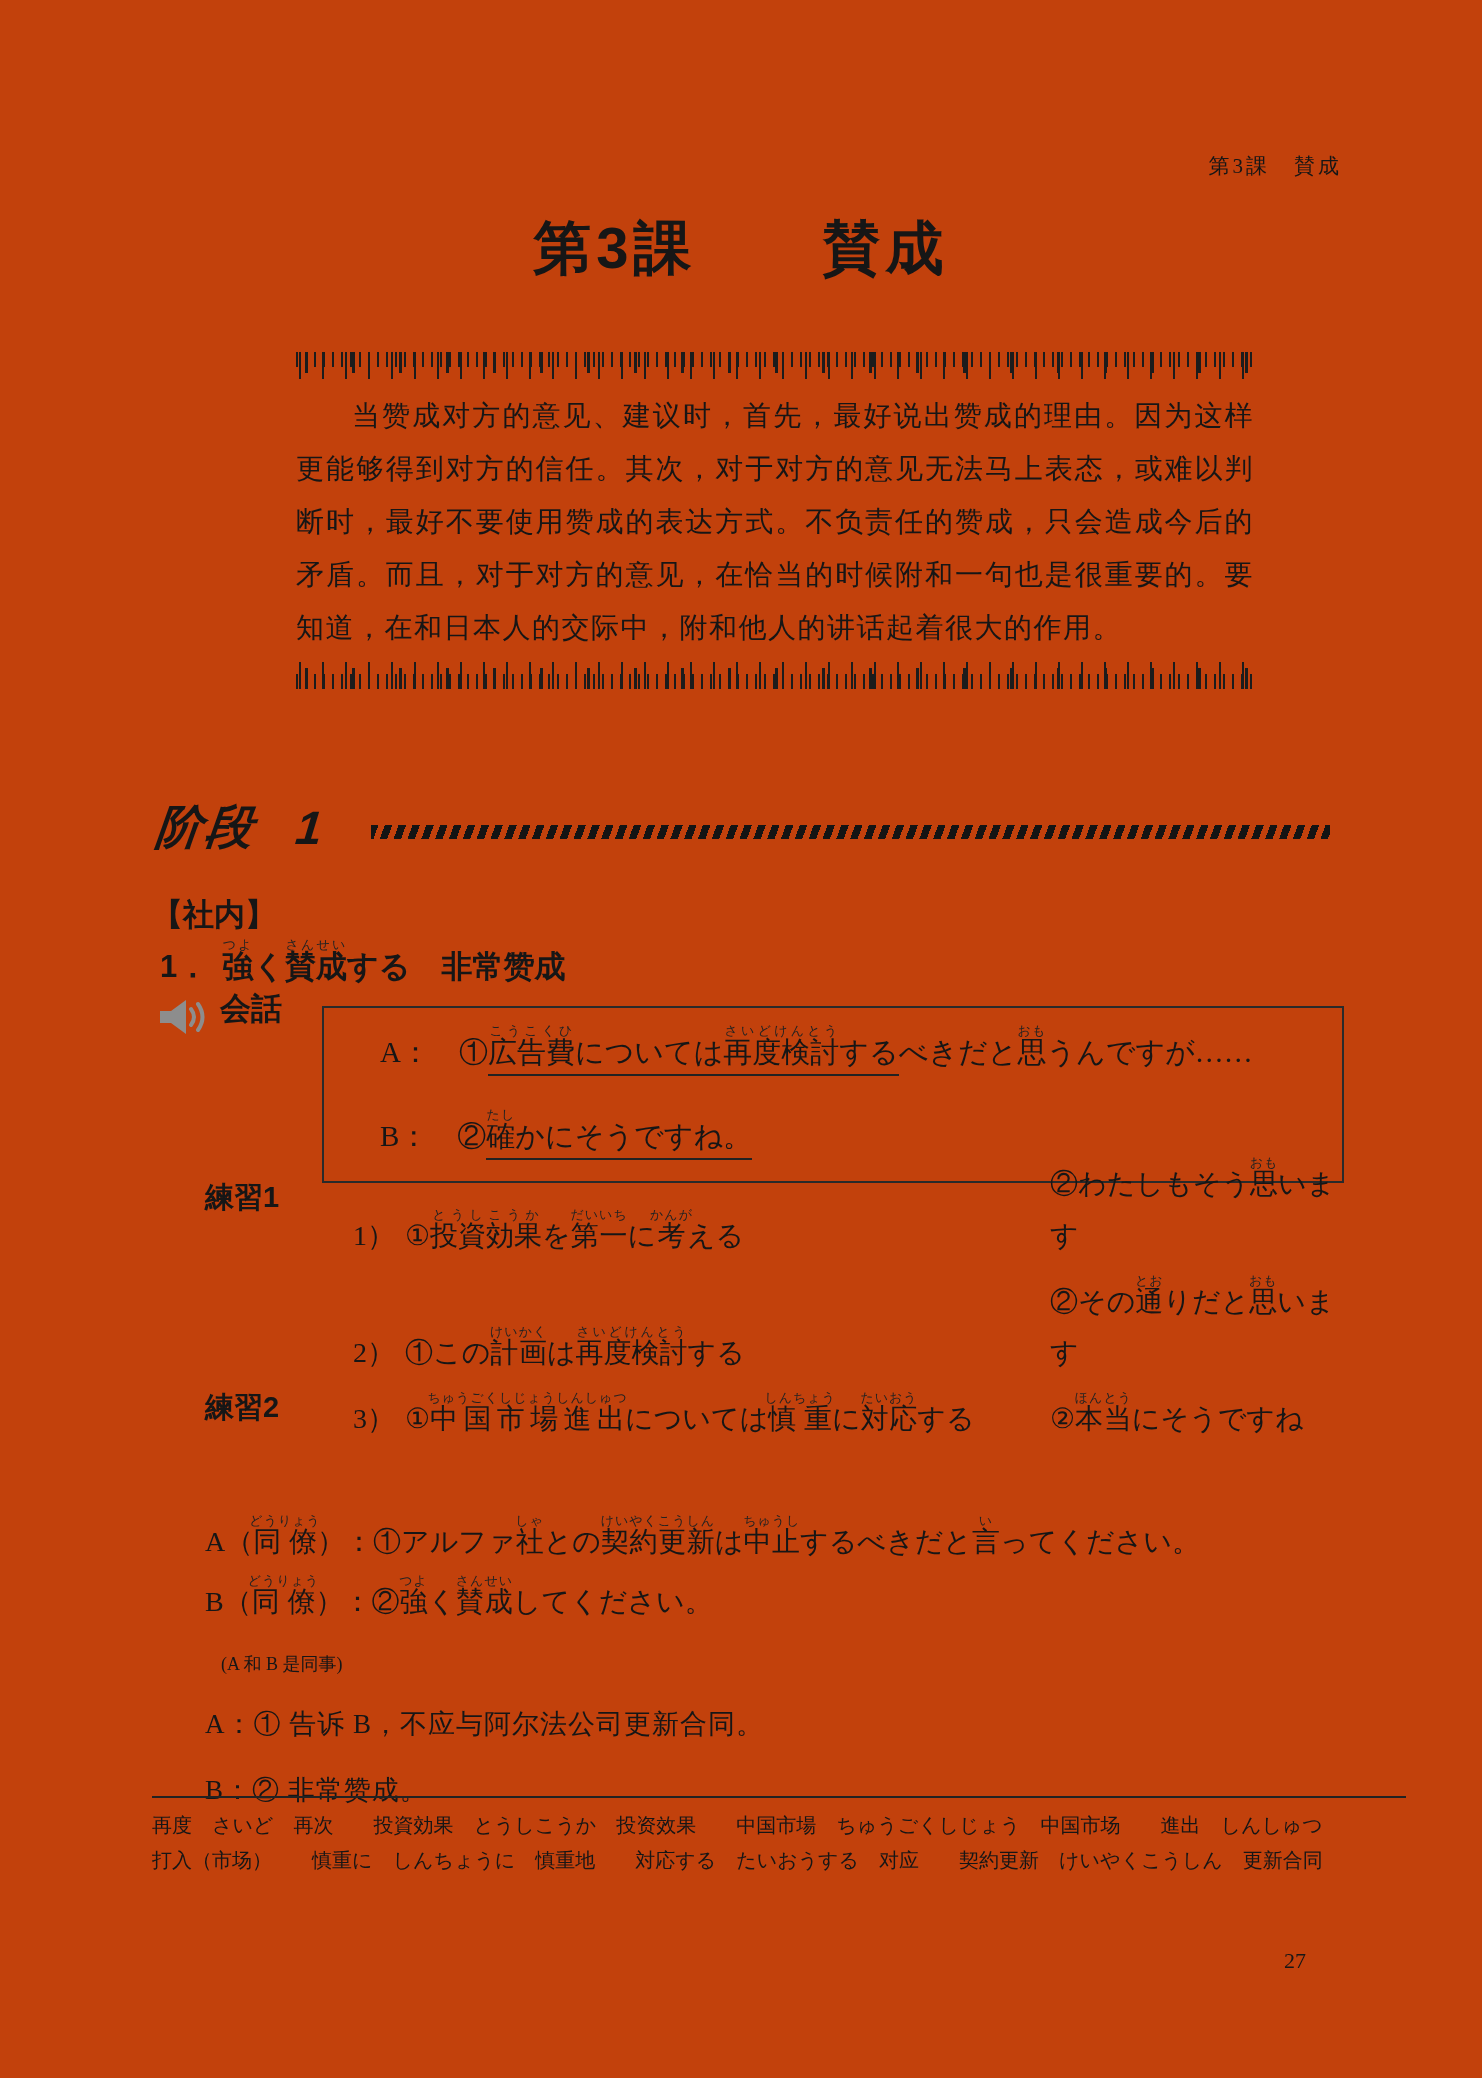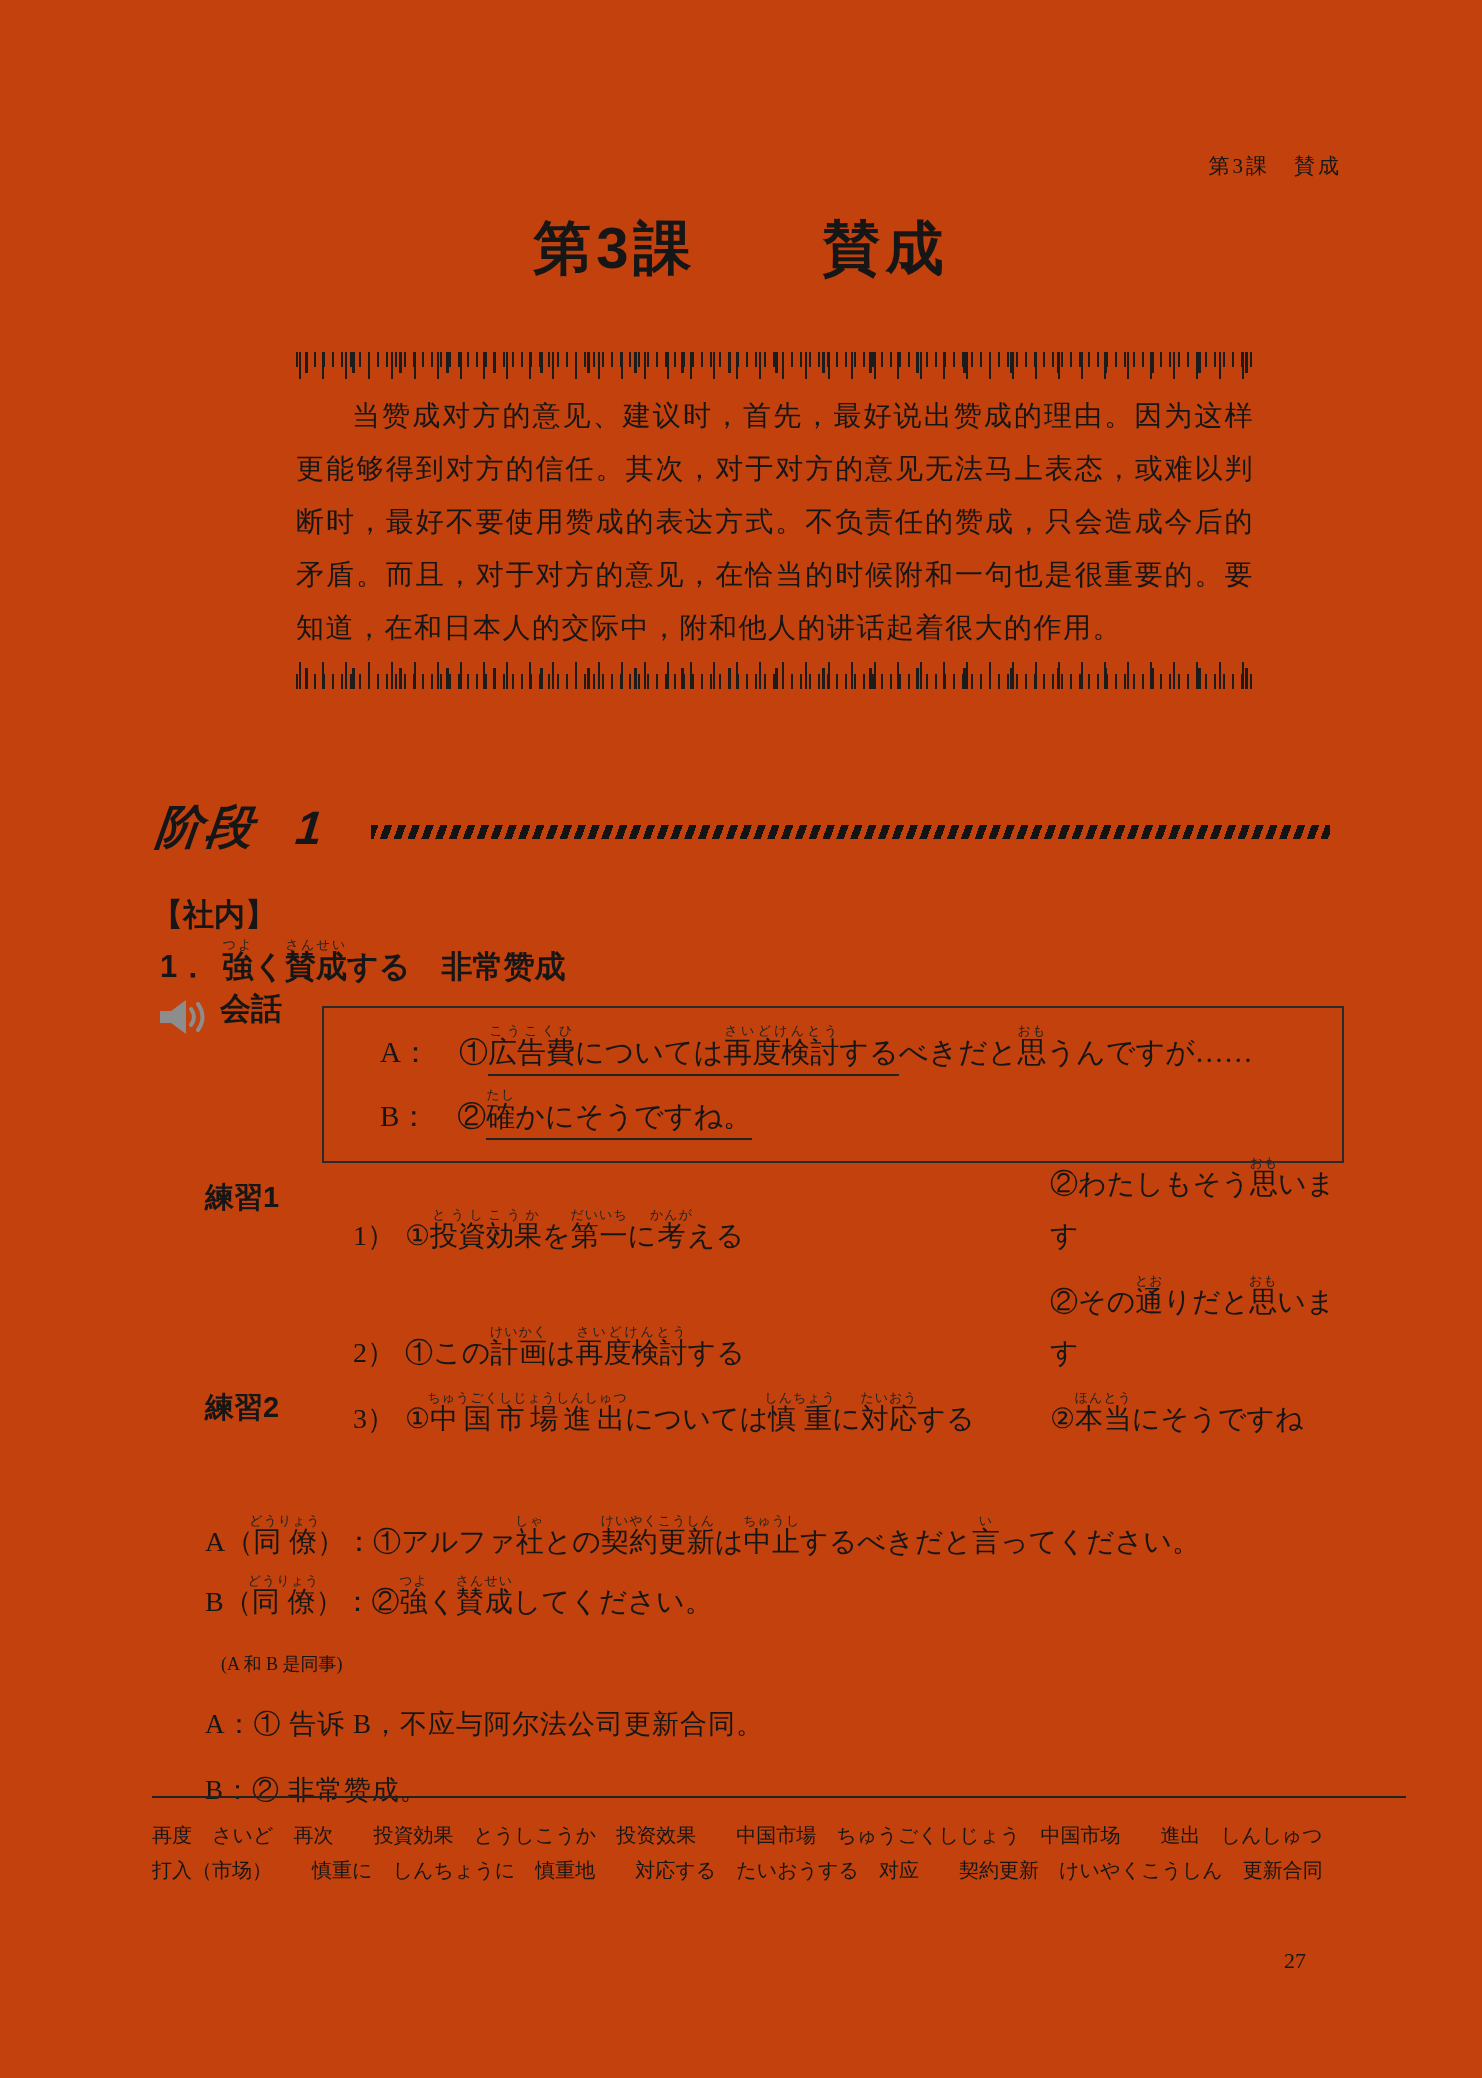--- a/index.html
+++ b/index.html
@@ -77,21 +77,21 @@
   .speaker-icon { margin-top:8px; flex:0 0 auto; }
   .kaiwa-label {
     margin-left:10px; font-size:31px; font-weight:bold;
     font-family:"Liberation Sans","DejaVu Sans",sans-serif;
   }
   .dlg-box {
     margin-left:40px; margin-top:18px; flex:1;
     border:2px solid #2a2a2a; padding:16px 18px 18px 56px;
   }
   .dlg-line { font-size:29px; line-height:1.85; }
-  .dlg-line + .dlg-line { margin-top:8px; }
+  .dlg-line + .dlg-line { margin-top:28px; }
   .ul { border-bottom:2px solid #222; padding-bottom:6px; }
 
   
   .practice { position:absolute; display:flex;gap:48px; }
   .renshu1 { top:1156px; left:205px; width:1145px; }
   .renshu2 { top:1366px; left:205px; width:1210px;flex-direction:column; }
   .blk-label {
     flex:0 0 100px; font-size:29px; font-weight:bold; padding-top:22px;
     font-family:"Liberation Sans","DejaVu Sans",sans-serif;
   }
@@ -100,21 +100,21 @@
     display:grid; grid-template-columns:52px 645px 1fr; align-items:end;
     font-size:28px; line-height:1.85; margin-bottom:12px;
   }
   .r2-line { font-size:28px; line-height:1.85; margin-bottom:6px; }
   .r2-note { margin-top:24px; font-size:18px;margin-left:16px; }
   .r2-cn   { margin-top:30px; font-size:27px; letter-spacing:1px; }
 
   
   .vocab {
     position:absolute; top:1796px; left:152px; width:1254px;
-    border-top:2px solid #222; padding-top:20px;
+    border-top:2px solid #222; padding-top:10px;
     font-family:"Liberation Sans","DejaVu Sans",sans-serif;
     font-size:20px; line-height:35px;
   }
   .page-number { position:absolute; top:1948px; left:1284px; font-size:22px; }
 </style>
 </head>
 <body>
 
 <div class="page">
 

